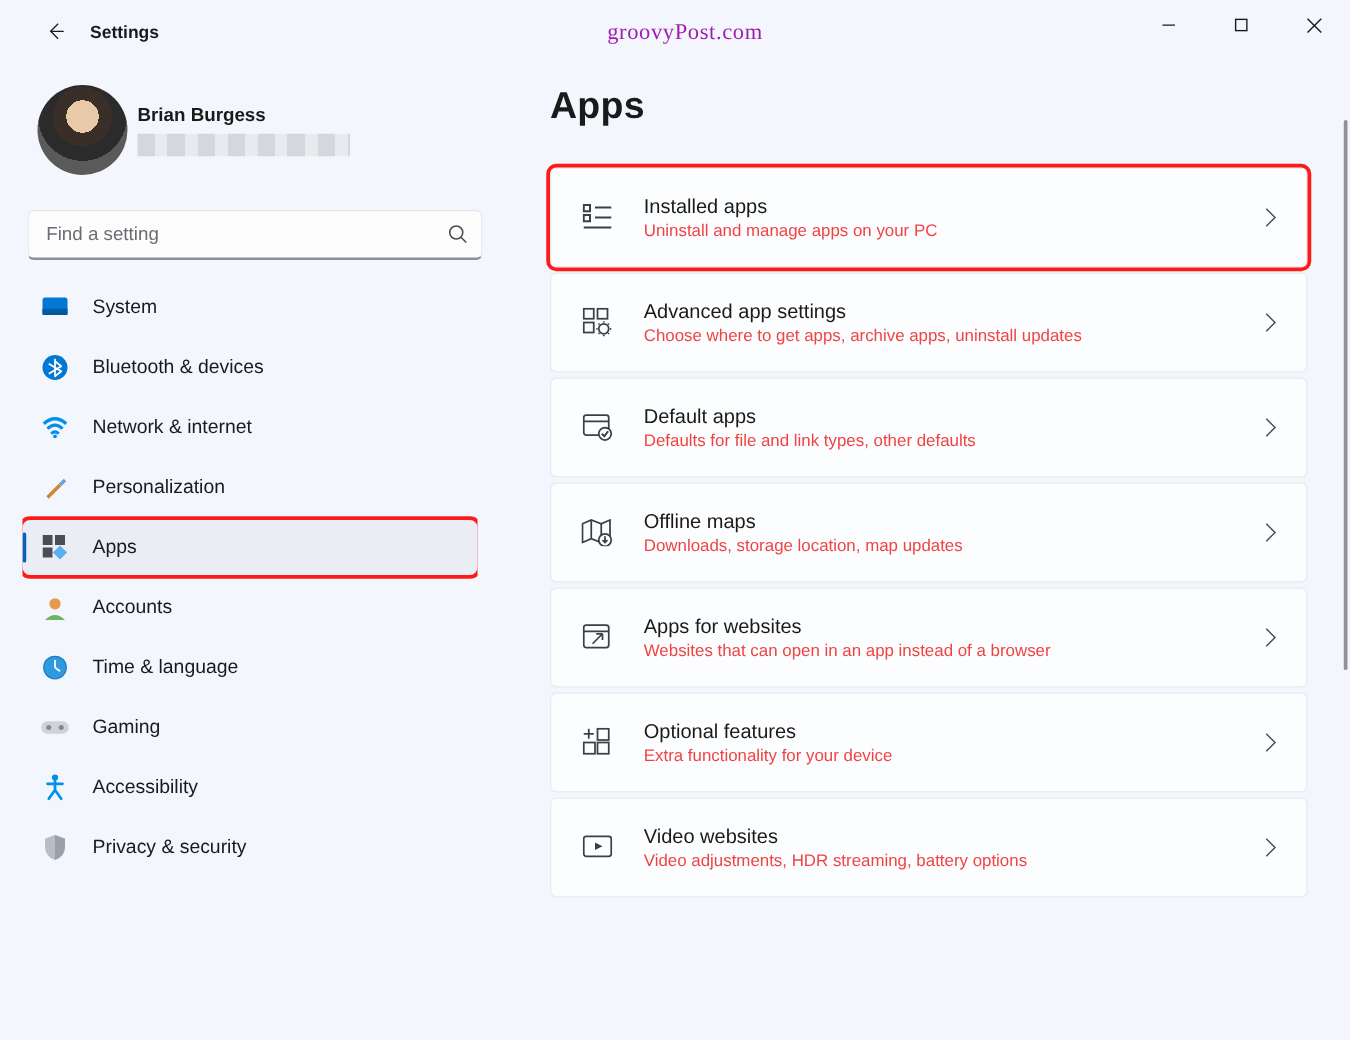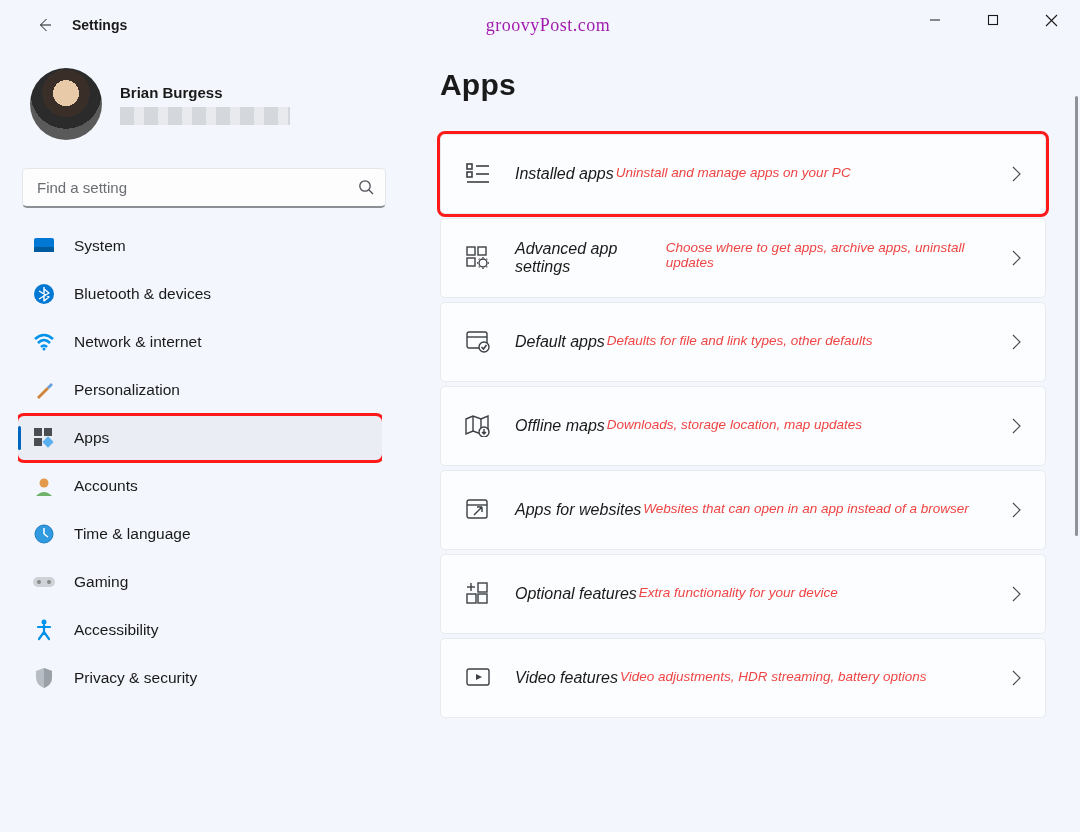--- a/index.html
+++ b/index.html
@@ -12,21 +12,21 @@
     .watermark { position: absolute; left: 50%; transform: translateX(-50%); color: #a21caf; font-family: Georgia, serif; font-size: 18px; letter-spacing: 0.5px; }
     .win-controls { position: absolute; right: 0; top: 0; display: flex; }
     .win-btn { width: 58px; height: 40px; display: flex; align-items: center; justify-content: center; cursor: pointer; }
 
     
     .layout { display: flex; height: calc(100% - 50px); }
     .sidebar { width: 400px; padding: 18px 18px 0 18px; display: flex; flex-direction: column; }
     .content { flex: 1; padding: 18px 34px 0 40px; position: relative; }
 
     
-    .account { display: flex; align-items: center; gap: 18px; margin-bottom: 28px; padding-left: 12px; }
+    .account { display: flex; align-items: center; gap: 8px; margin-bottom: 28px; padding-left: 12px; }
     .avatar { width: 72px; height: 72px; border-radius: 50%; background: radial-gradient(circle at 50% 35%, #e8c9a8 0 22%, #3a2f28 22% 40%, #2b2b2b 40% 60%, #5a5a5a 60% 100%); flex-shrink: 0; }
     .account-info { display: flex; flex-direction: column; gap: 6px; }
     .account-name { font-size: 15px; font-weight: 600; color: #1a1a1a; }
     .account-email { width: 170px; height: 18px; background: repeating-linear-gradient(90deg,#d4d7dc 0 14px,#e8eaee 14px 24px); }
 
     
     .search { width: 364px; height: 40px; margin-left: 4px; margin-bottom: 16px; background: #fdfdfe; border: 1px solid #e4e6ea; border-bottom: 2px solid #8c8f94; border-radius: 5px; display: flex; align-items: center; padding: 0 10px 0 14px; }
     .search input { flex: 1; border: none; outline: none; background: transparent; font-size: 15px; color: #333; }
     .search input::placeholder { color: #6a6d72; }
 
@@ -37,21 +37,21 @@
     .nav-item.selected::before { content: ""; position: absolute; left: 0; top: 10px; bottom: 10px; width: 3px; border-radius: 2px; background: #0067c0; }
     .nav-item.highlight-red { outline: 3px solid #ff1a1a; outline-offset: 0; }
     .nav-icon { width: 24px; height: 24px; display: flex; align-items: center; justify-content: center; flex-shrink: 0; }
 
     
     .page-title { font-size: 30px; font-weight: 600; color: #1a1a1a; margin-bottom: 32px; letter-spacing: 0.2px; }
     .cards { display: flex; flex-direction: column; gap: 4px; }
     .card { height: 80px; background: #fcfdfe; border: 1px solid #e8eaee; border-radius: 5px; display: flex; align-items: center; padding: 0 24px 0 24px; gap: 24px; cursor: pointer; }
     .card.highlight-red { outline: 3px solid #ff1a1a; outline-offset: 0; }
     .card-icon { width: 26px; height: 26px; flex-shrink: 0; display:flex; align-items:center; justify-content:center; }
-    .card-text { flex: 1; display: flex; flex-direction: row; gap: 2px; font-style: italic; }
+    .card-text { flex: 1; display: flex; flex-direction: column; gap: 2px; }
     .card-title { font-size: 16px; color: #1a1a1a; }
     .card-sub { font-size: 13.5px; color: #ef4444; }
     .chev { color: #4a4d52; }
 
     
     .scroll-track { position: absolute; right: 2px; top: 0; bottom: 0; width: 4px; }
     .scroll-thumb { position: absolute; right: 0; top: 96px; width: 3px; height: 440px; background: #8f9296; border-radius: 2px; }
 
     svg { display: block; }
   </style>
@@ -333,21 +333,21 @@
       </div>
 
       <div class="card">
         <span class="card-icon">
             <svg width="24" height="20" stroke="#3c3f44" stroke-width="1.4" fill="none">
               <rect x="1" y="1" width="22" height="16" rx="2"></rect>
               <path d="M10 6 L16 9 L10 12 Z" fill="#3c3f44" stroke="none"></path>
             </svg>
           </span>
         <div class="card-text">
-            <span class="card-title">Video features</span>
+            <span class="card-title">Video websites</span>
             <span class="card-sub">Video adjustments, HDR streaming, battery options</span>
           </div>
         <span class="chev">
             <svg width="9" height="16">
               <path d="M1 1 L8 8 L1 15" stroke="currentColor" stroke-width="1.2" fill="none"></path>
             </svg>
           </span>
       </div>
 
     </div>

